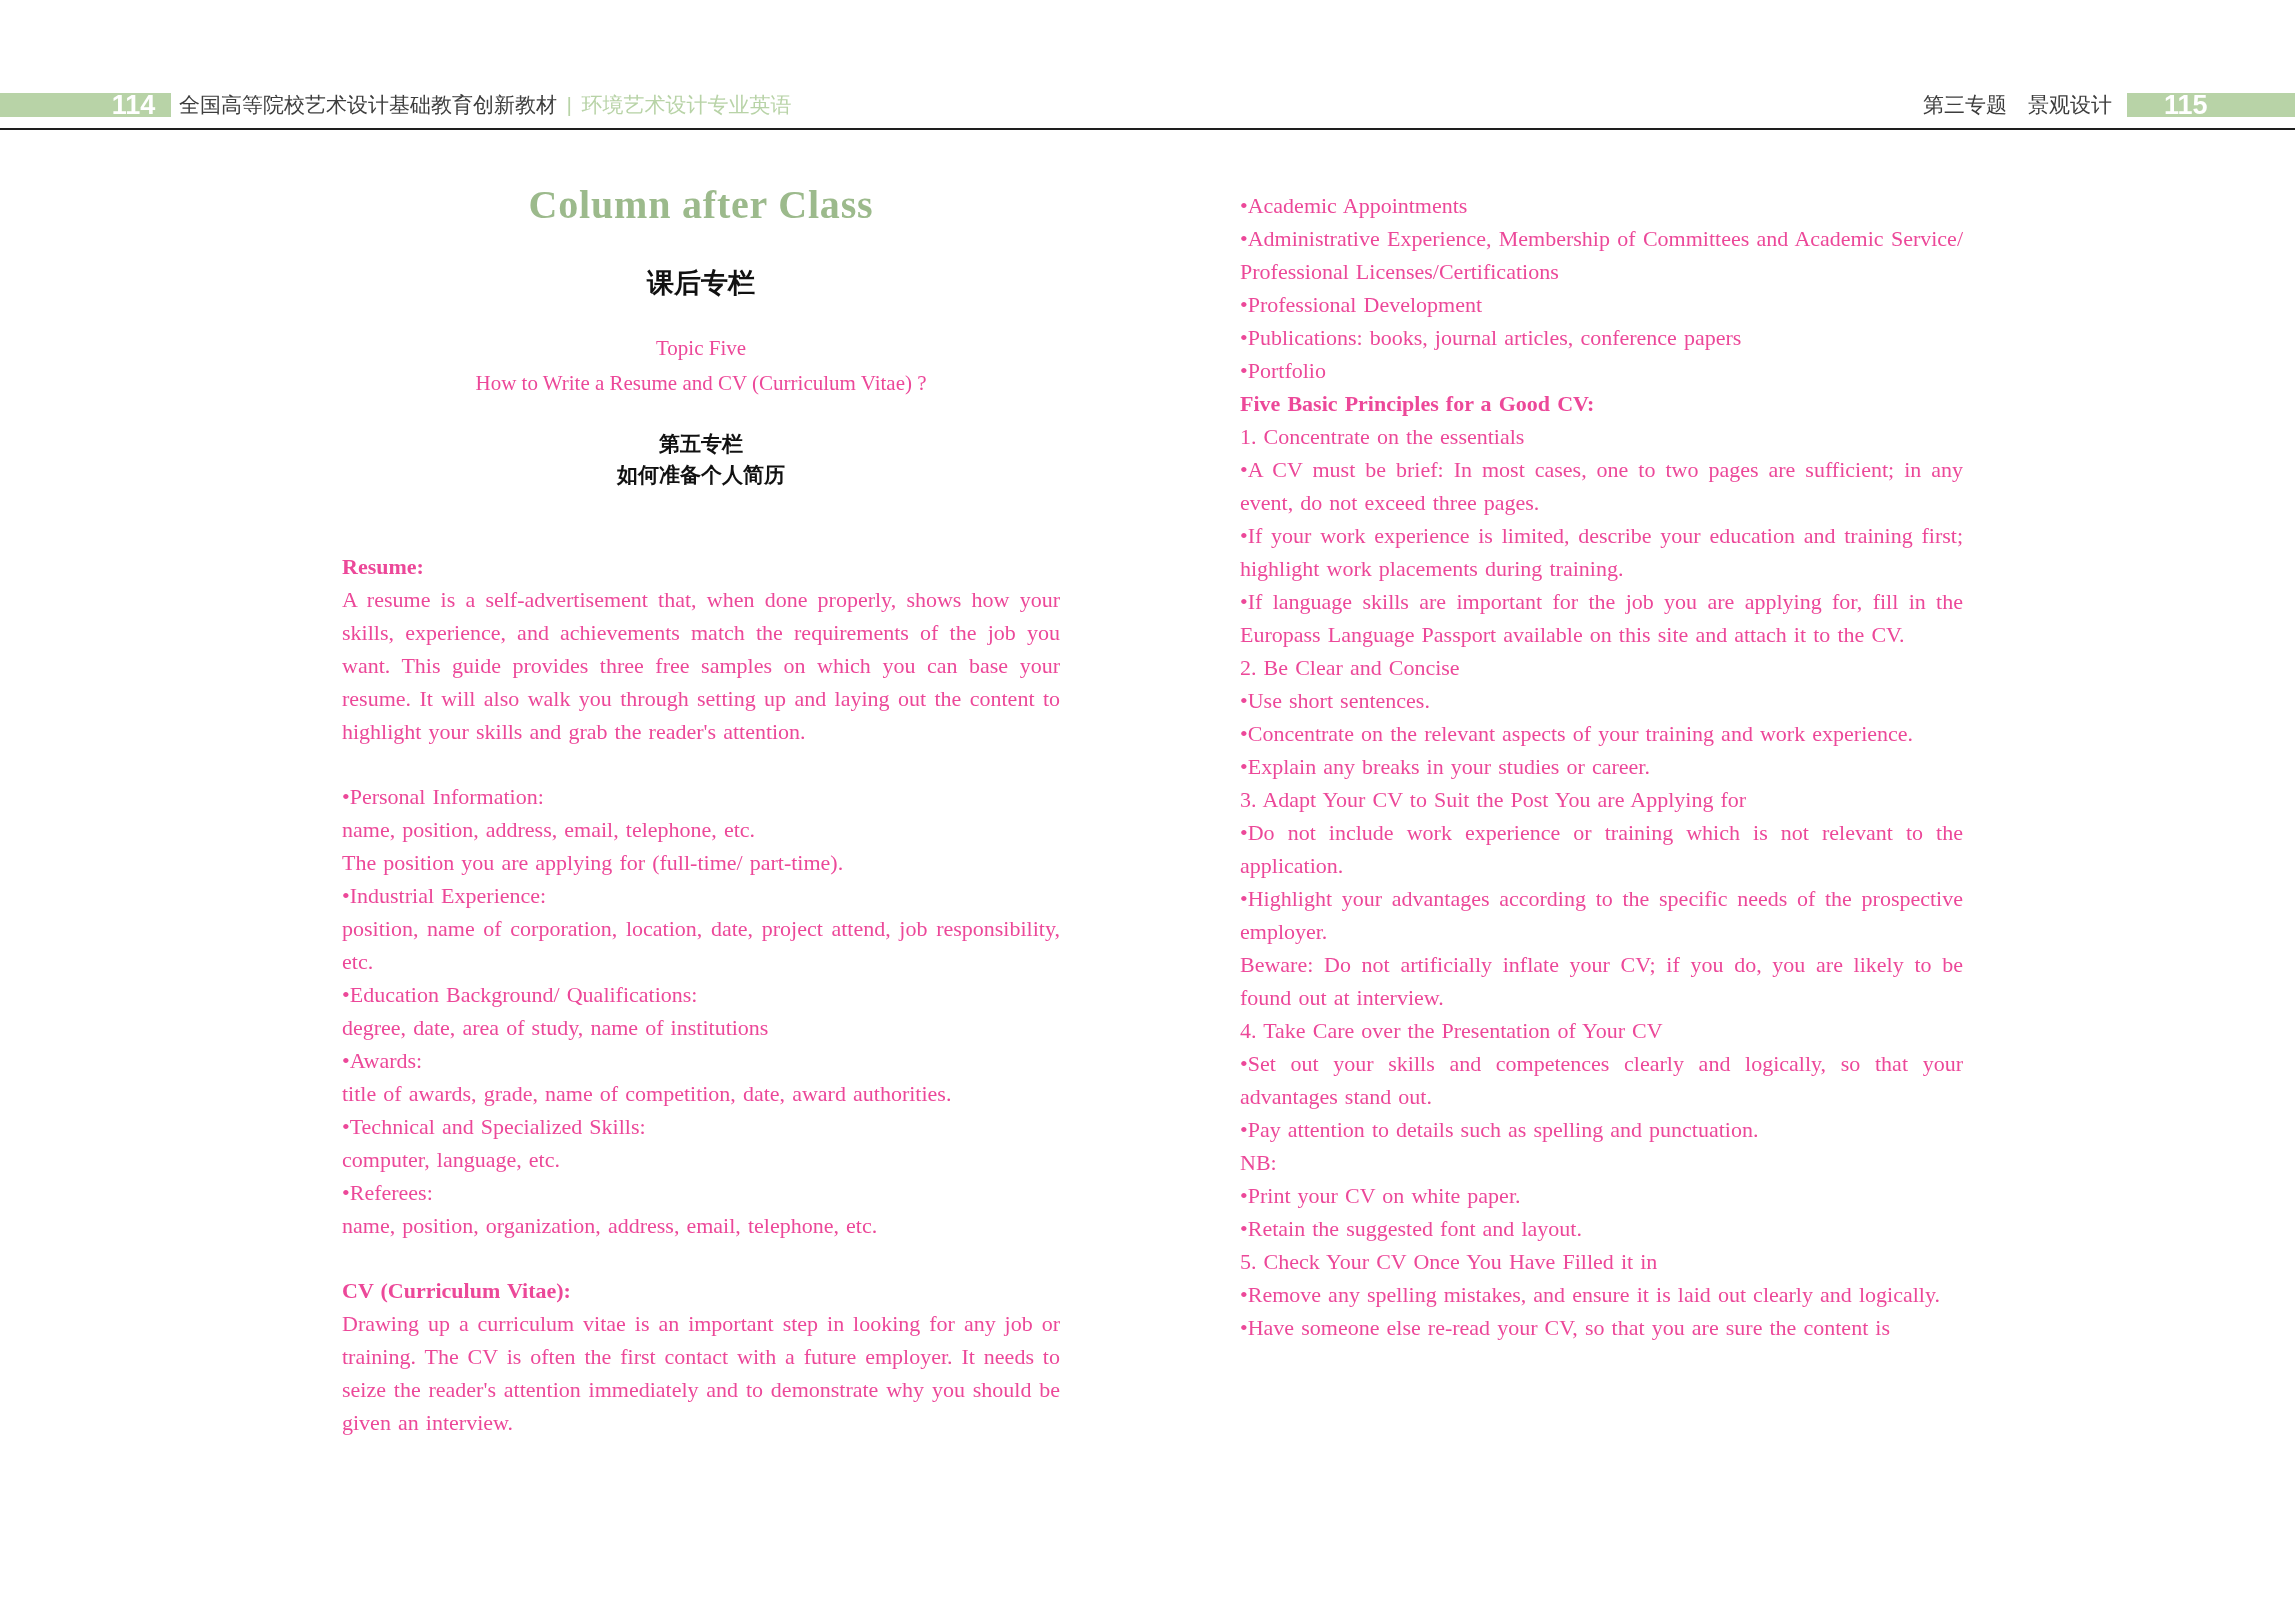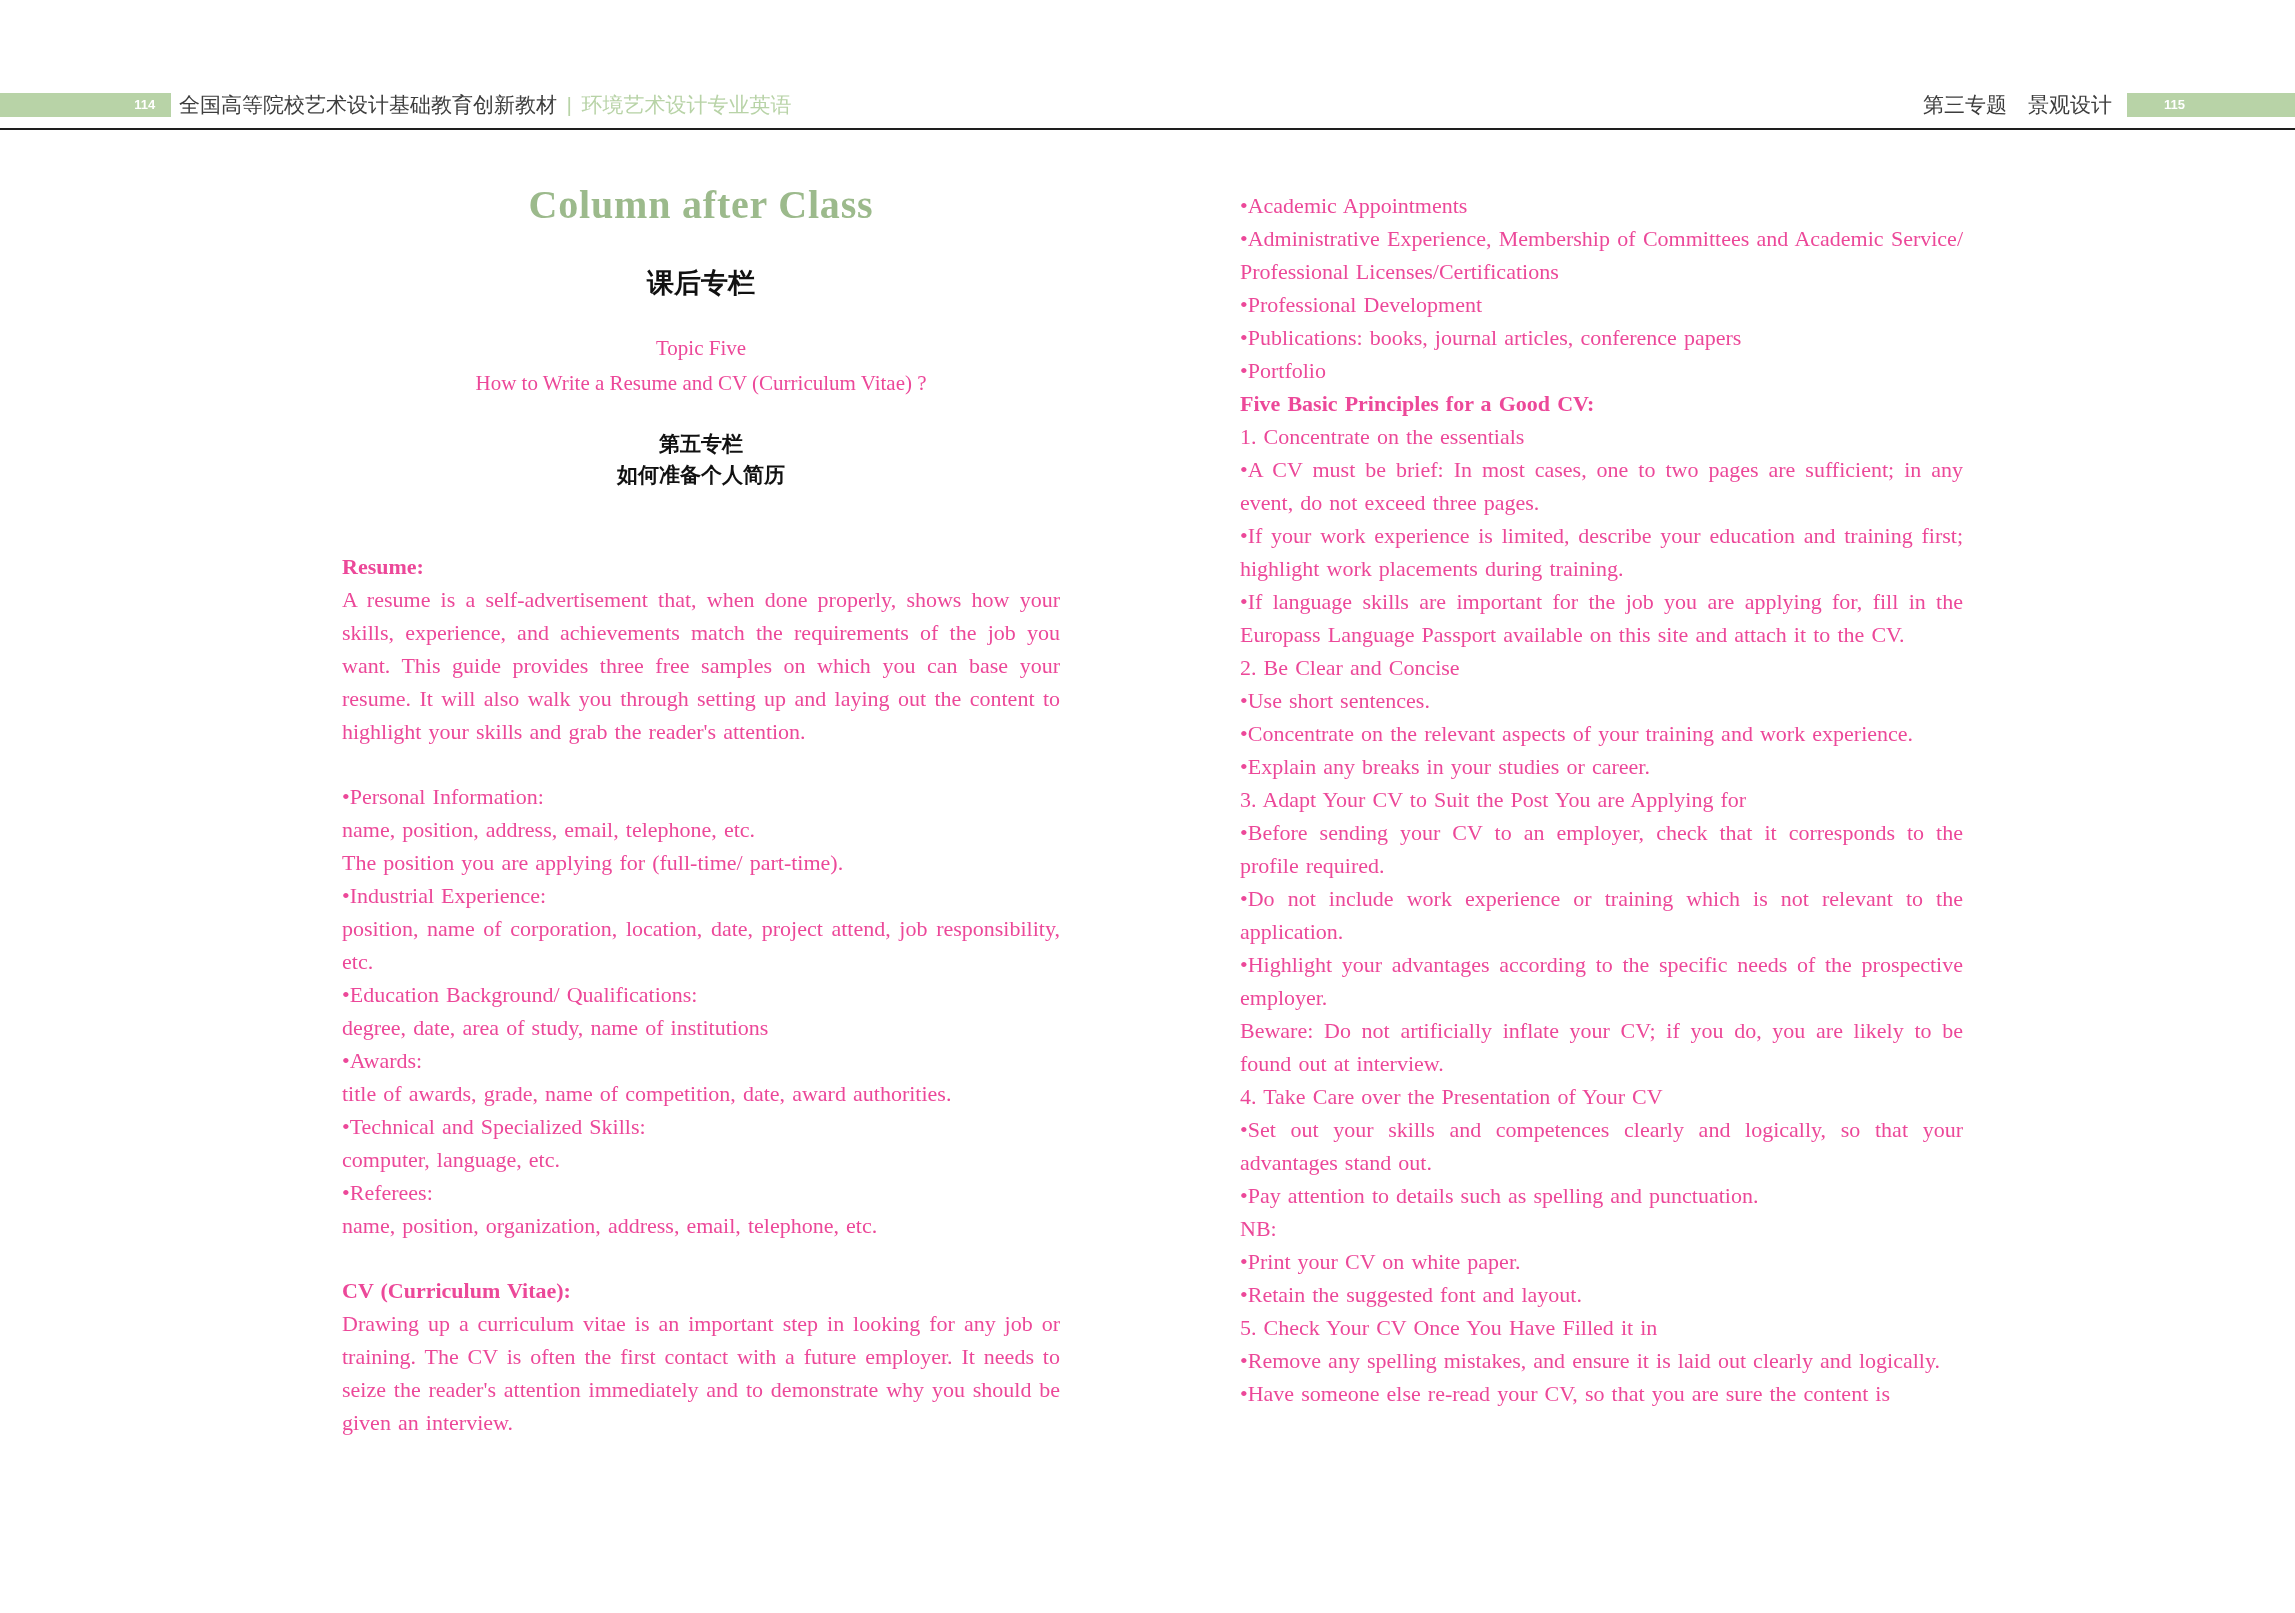--- a/index.html
+++ b/index.html
@@ -7,21 +7,21 @@
     width:2295px;height:1613px;background:#ffffff;
     font-family:"Liberation Serif","DejaVu Serif",serif;
     color:#161616;overflow:hidden;
   }
   .spread{position:relative;width:2295px;height:1613px;background:#ffffff;}
 
   
   .page-num-bar{
     position:absolute;top:93px;height:24.4px;background:var(--accent,#b8d3a7);
     color:#ffffff;font-family:"Liberation Sans","DejaVu Sans",sans-serif;
-    font-size:13px;line-height:24.4px;font-weight:bold;
+    font-size:27px;line-height:24.4px;font-weight:bold;
   }
   .bar-left{left:0;width:171px;text-align:right;padding-right:15.8px;box-sizing:border-box;}
   .bar-right{left:2127px;width:169px;text-align:left;padding-left:37px;box-sizing:border-box;}
   .header-text{
     position:absolute;top:93px;height:24.4px;line-height:24.4px;
     font-size:21px;font-family:"Liberation Sans","DejaVu Sans",sans-serif;
   }
   .header-text-left{left:179px;color:#3d3d3d;}
   .header-text-right{right:183px;color:#3d3d3d;text-align:right;}
   .header-green{color:var(--accent,#b8d3a7);}
@@ -112,21 +112,20 @@
         <p class="line bold">Five Basic Principles for a Good CV:</p>
         <p class="line">1. Concentrate on the essentials</p>
         <p class="line">•A CV must be brief: In most cases, one to two pages are sufficient; in any event, do not exceed three pages.</p>
         <p class="line">•If your work experience is limited, describe your education and training first; highlight work placements during training.</p>
         <p class="line">•If language skills are important for the job you are applying for, fill in the Europass Language Passport available on this site and attach it to the CV.</p>
         <p class="line">2. Be Clear and Concise</p>
         <p class="line">•Use short sentences.</p>
         <p class="line">•Concentrate on the relevant aspects of your training and work experience.</p>
         <p class="line">•Explain any breaks in your studies or career.</p>
         <p class="line">3. Adapt Your CV to Suit the Post You are Applying for</p>
-        <p class="line">•Before sending your CV to an employer, check that it corresponds to the profile required.</p>
         <p class="line">•Do not include work experience or training which is not relevant to the application.</p>
         <p class="line">•Highlight your advantages according to the specific needs of the prospective employer.</p>
         <p class="line">Beware: Do not artificially inflate your CV; if you do, you are likely to be found out at interview.</p>
         <p class="line">4. Take Care over the Presentation of Your CV</p>
         <p class="line">•Set out your skills and competences clearly and logically, so that your advantages stand out.</p>
         <p class="line">•Pay attention to details such as spelling and punctuation.</p>
         <p class="line">NB:</p>
         <p class="line">•Print your CV on white paper.</p>
         <p class="line">•Retain the suggested font and layout.</p>
         <p class="line">5. Check Your CV Once You Have Filled it in</p>

